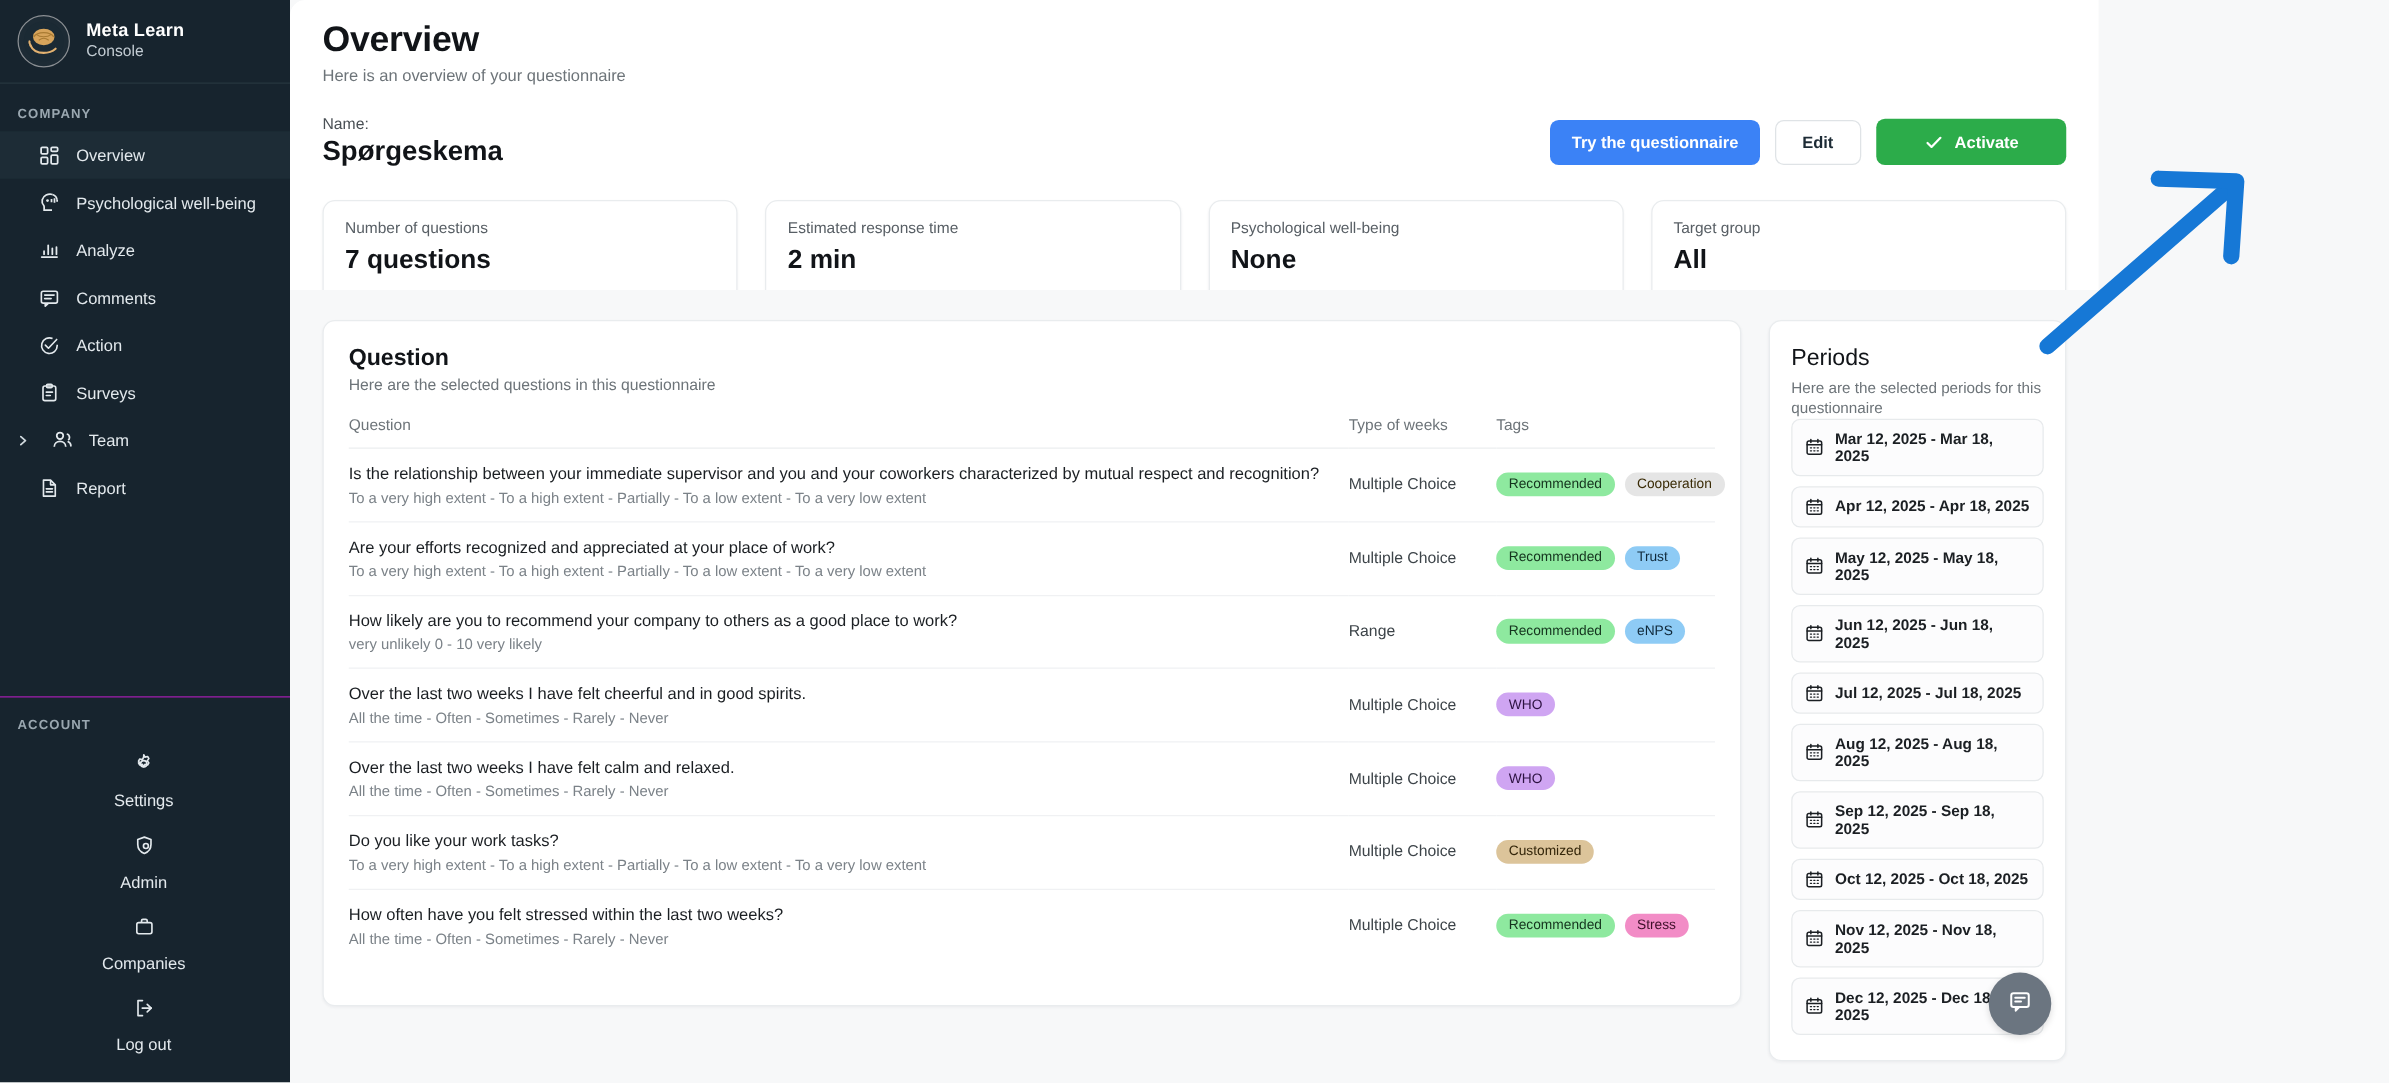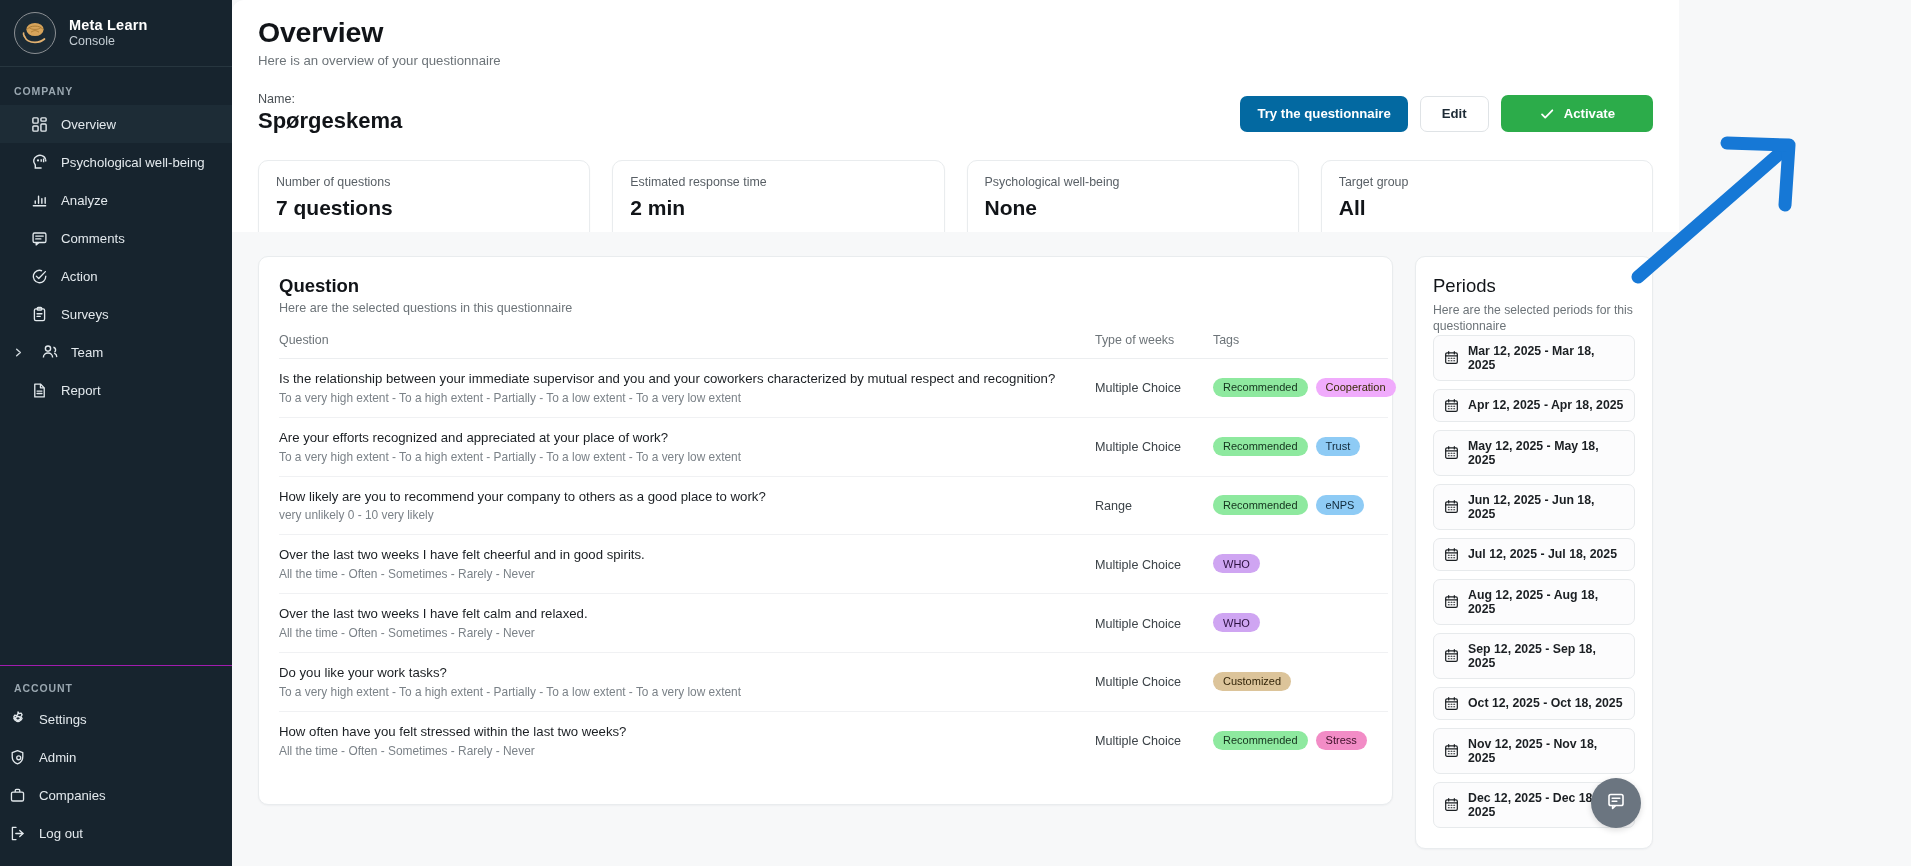--- a/index.html
+++ b/index.html
@@ -50,21 +50,21 @@
   .nav-item .nav-ico { width: 19px; height: 19px; min-width:19px; display:flex; align-items:center; justify-content:center; }
   .nav-item.active { background: #1d2c36; }
   .nav-item .chevron {
     position: absolute; left: 12px; top: 50%; transform: translateY(-50%);
     width: 12px; height: 12px; display: flex; align-items: center; justify-content: center;
   }
   .nav-item.has-chev { padding-left: 40px; }
   .spacer { flex: 1 1 auto; }
   .account-block { border-top: 1px solid #a21caf; padding-top: 12px; padding-bottom: 14px; }
   .account-block .nav-label { padding-bottom: 6px; }
-  .account-block .nav-item { padding-left: 8px; gap: 12px; }
+  .account-block .nav-item { padding-left: 8px; gap: 12px; flex-direction: column; }
 
   
   .main {
     flex: 1 1 auto; height: 866px; position: relative;
     background: #f7f8f9;
     border-top-left-radius: 12px;
     overflow: hidden;
   }
   .main-white {
     background: #ffffff;
@@ -78,21 +78,21 @@
   .name-row { display: flex; align-items: flex-end; justify-content: space-between; margin-top: 24px; }
   .name-label { font-size: 12.6px; color: #4a5055; }
   .name-value { font-size: 22px; font-weight: bold; color: #111418; margin-top: 2px; }
 
   .btn-row { display: flex; align-items: center; gap: 12px; padding-bottom: 2px; }
   .btn {
     border-radius: 7px; font-size: 13.2px; font-weight: bold;
     display: inline-flex; align-items: center; justify-content: center; gap: 9px;
     cursor: pointer; border: none; white-space: nowrap;
   }
-  .btn-dark { background: #0369a1; color: #ffffff; height: 36px; padding: 0 17px; }
+  .btn-dark { background: #3b82f6; color: #ffffff; height: 36px; padding: 0 17px; }
   .btn-outline { background: #ffffff; color: #1d2b35; height: 36px; padding: 0 21px; border: 1px solid #dfe3e6; }
   .btn-green { background: #2cac4a; color: #ffffff; height: 37px; padding: 0 38px; }
   .check-ico { display: inline-flex; width: 16px; height: 16px; }
 
   
   .stats { display: flex; gap: 22px; margin-top: 26px; }
   .stat-card {
     flex: 1 1 0; background: #ffffff; border: 1px solid #e9ecee; border-radius: 10px;
     padding: 14px 17px 17px 17px; min-height: 86px;
     box-shadow: 0 1px 2px rgba(16,24,40,.04);
@@ -104,21 +104,21 @@
   .content {
     position: absolute; top: 232px; left: 0; right: 0; bottom: 0;
     background: #f7f8f9;
     padding: 24px 26px 0 26px;
     display: flex; gap: 22px; align-items: flex-start;
   }
   .card {
     background: #ffffff; border: 1px solid #e9ecee; border-radius: 10px;
     box-shadow: 0 1px 2px rgba(16,24,40,.04);
   }
-  .questions-card { flex: 1 1 auto; padding: 18px 4px 34px 20px; }
+  .questions-card { flex: 1 1 auto; padding: 18px 20px 34px 20px; }
   .card-title { font-size: 18.5px; font-weight: bold; color: #111418; }
   .card-sub { font-size: 12.6px; color: #6d7479; margin-top: 4px; }
 
   table.q-table { width: 100%; border-collapse: collapse; margin-top: 18px; table-layout: fixed; }
   table.q-table th {
     text-align: left; font-size: 12.4px; font-weight: normal; color: #6d7479;
     padding: 0 0 11px 0; border-bottom: 1px solid #eceef0;
   }
   th.col-q { width: auto; padding-left: 12px; }
   th.col-t { width: 118px; }
@@ -393,21 +393,21 @@
           <tbody id="q-body">
               <tr class="q-row">
                 <td class="c-q">
                   <div class="q-text">Is the relationship between your immediate supervisor and you and your coworkers characterized by mutual respect and recognition?</div>
                   <div class="q-answers">To a very high extent - To a high extent - Partially - To a low extent - To a very low extent</div>
                 </td>
                 <td><span class="q-type">Multiple Choice</span></td>
                 <td>
                   <div class="tags">
                     <span class="tag" style="background: rgb(142, 233, 159); color: rgb(20, 51, 29);">Recommended</span>
-                    <span class="tag" style="background: #f0abfc; color: rgb(58, 43, 6);">Cooperation</span>
+                    <span class="tag" style="background: #e5e5e5; color: rgb(58, 43, 6);">Cooperation</span>
                   </div>
                 </td>
               </tr>
               <tr class="q-row">
                 <td class="c-q">
                   <div class="q-text">Are your efforts recognized and appreciated at your place of work?</div>
                   <div class="q-answers">To a very high extent - To a high extent - Partially - To a low extent - To a very low extent</div>
                 </td>
                 <td><span class="q-type">Multiple Choice</span></td>
                 <td>

